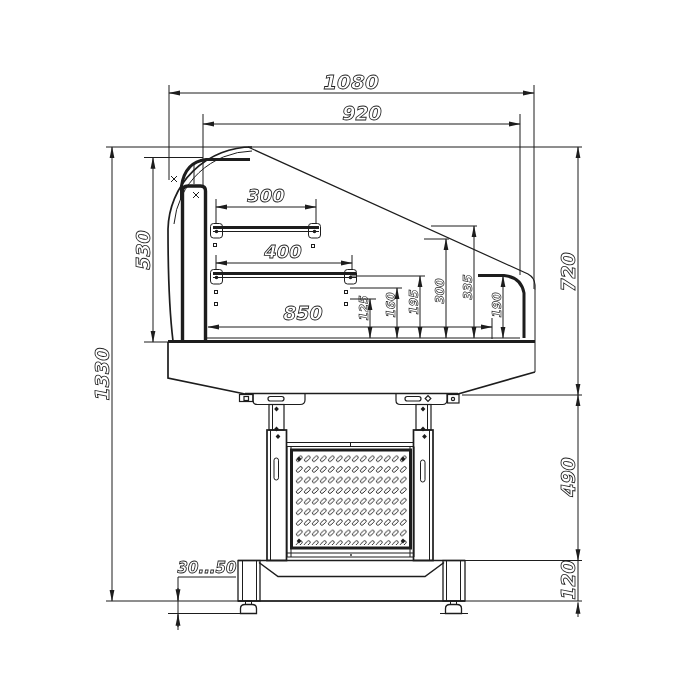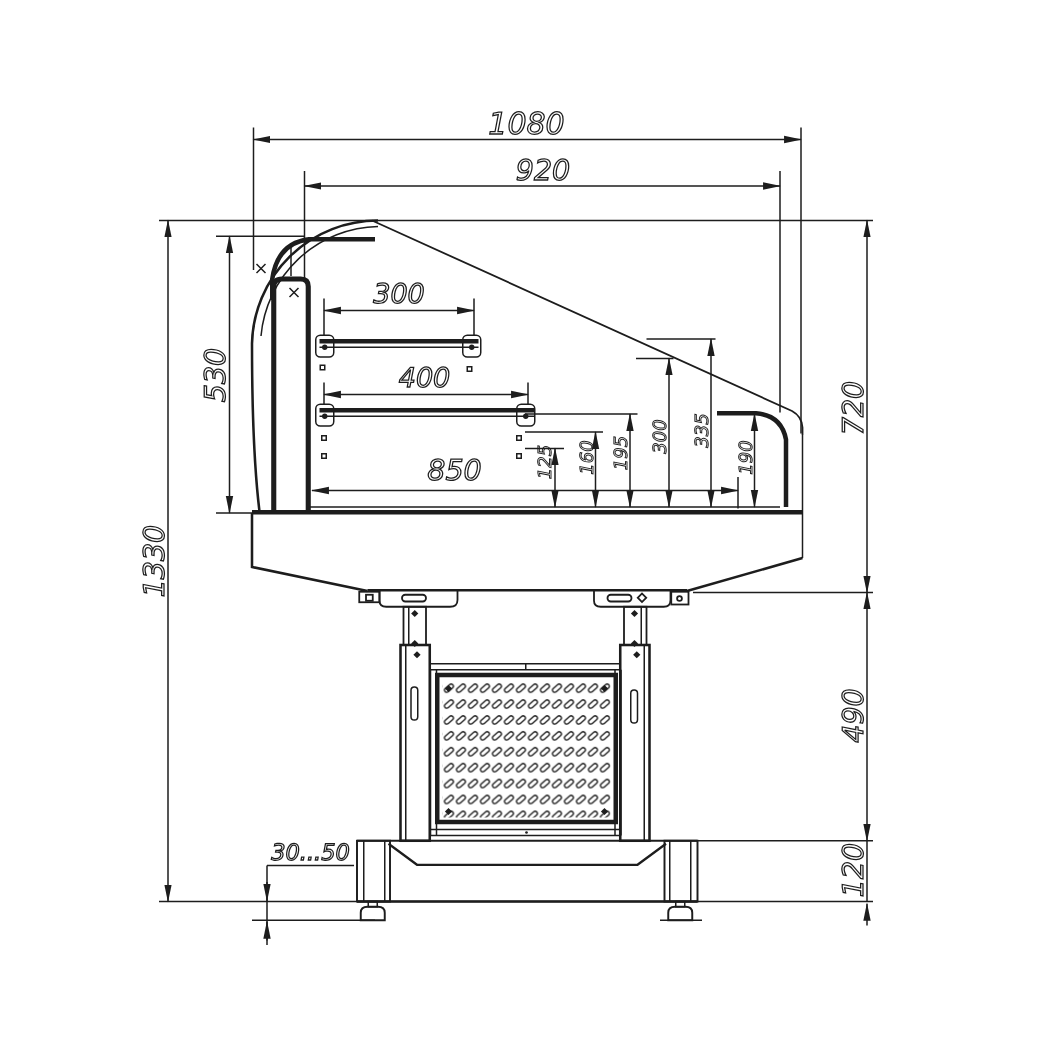--- a/index.html
+++ b/index.html
@@ -1,17 +1,17 @@
 <!DOCTYPE html>
 <html><head>
 <meta charset="utf-8">
 <style>
   html,body{margin:0;padding:0;background:#ffffff;}
   .page{width:700px;height:700px;background:#ffffff;position:relative;overflow:hidden;
-        font-family:"DejaVu Sans", sans-serif;}
+        font-family:"DejaVu Sans", sans-serif;font-weight:bold;}
   svg{display:block}
   .ln{stroke:#1d1d1d;stroke-width:1;fill:none;stroke-linecap:butt}
   .md{stroke:#1d1d1d;stroke-width:1.7;fill:none}
   .thk{stroke:#1d1d1d;stroke-width:3;fill:none}
   .thk2{stroke:#1d1d1d;stroke-width:3.4;fill:none}
   .dimtxt{font-style:italic;fill:none;stroke:#1d1d1d;stroke-width:0.85;
           font-family:"DejaVu Sans", sans-serif;}
   .dimtxt.small{stroke-width:0.65}
   .filled{fill:#1d1d1d;stroke:none}
 </style>

